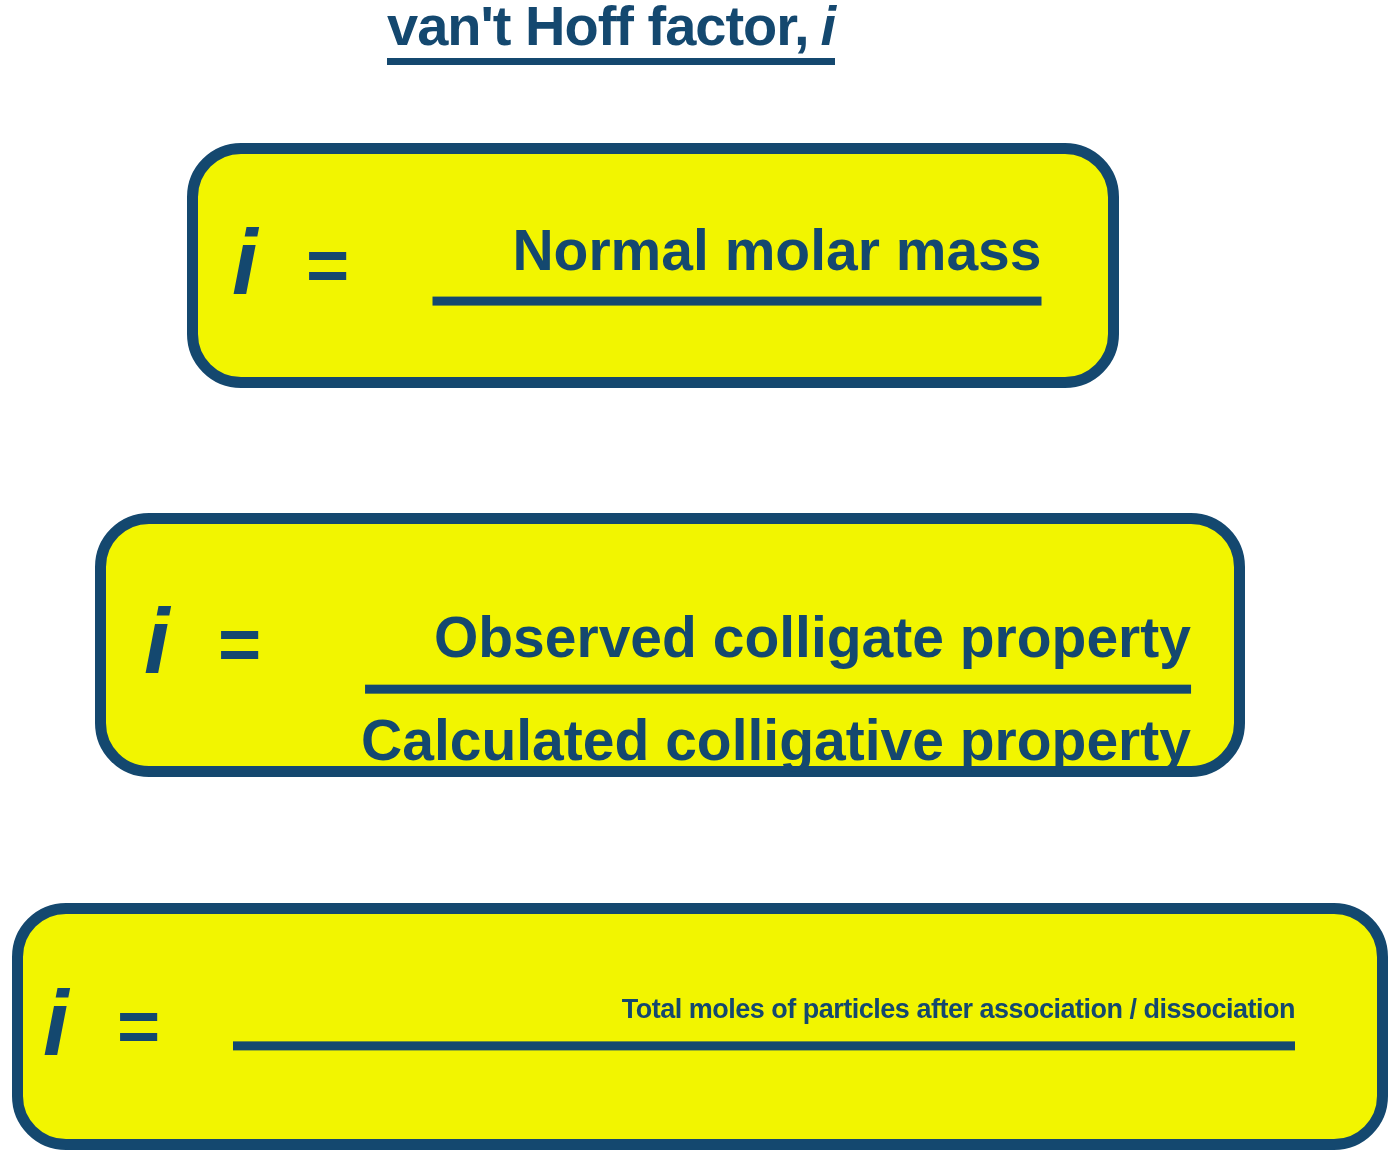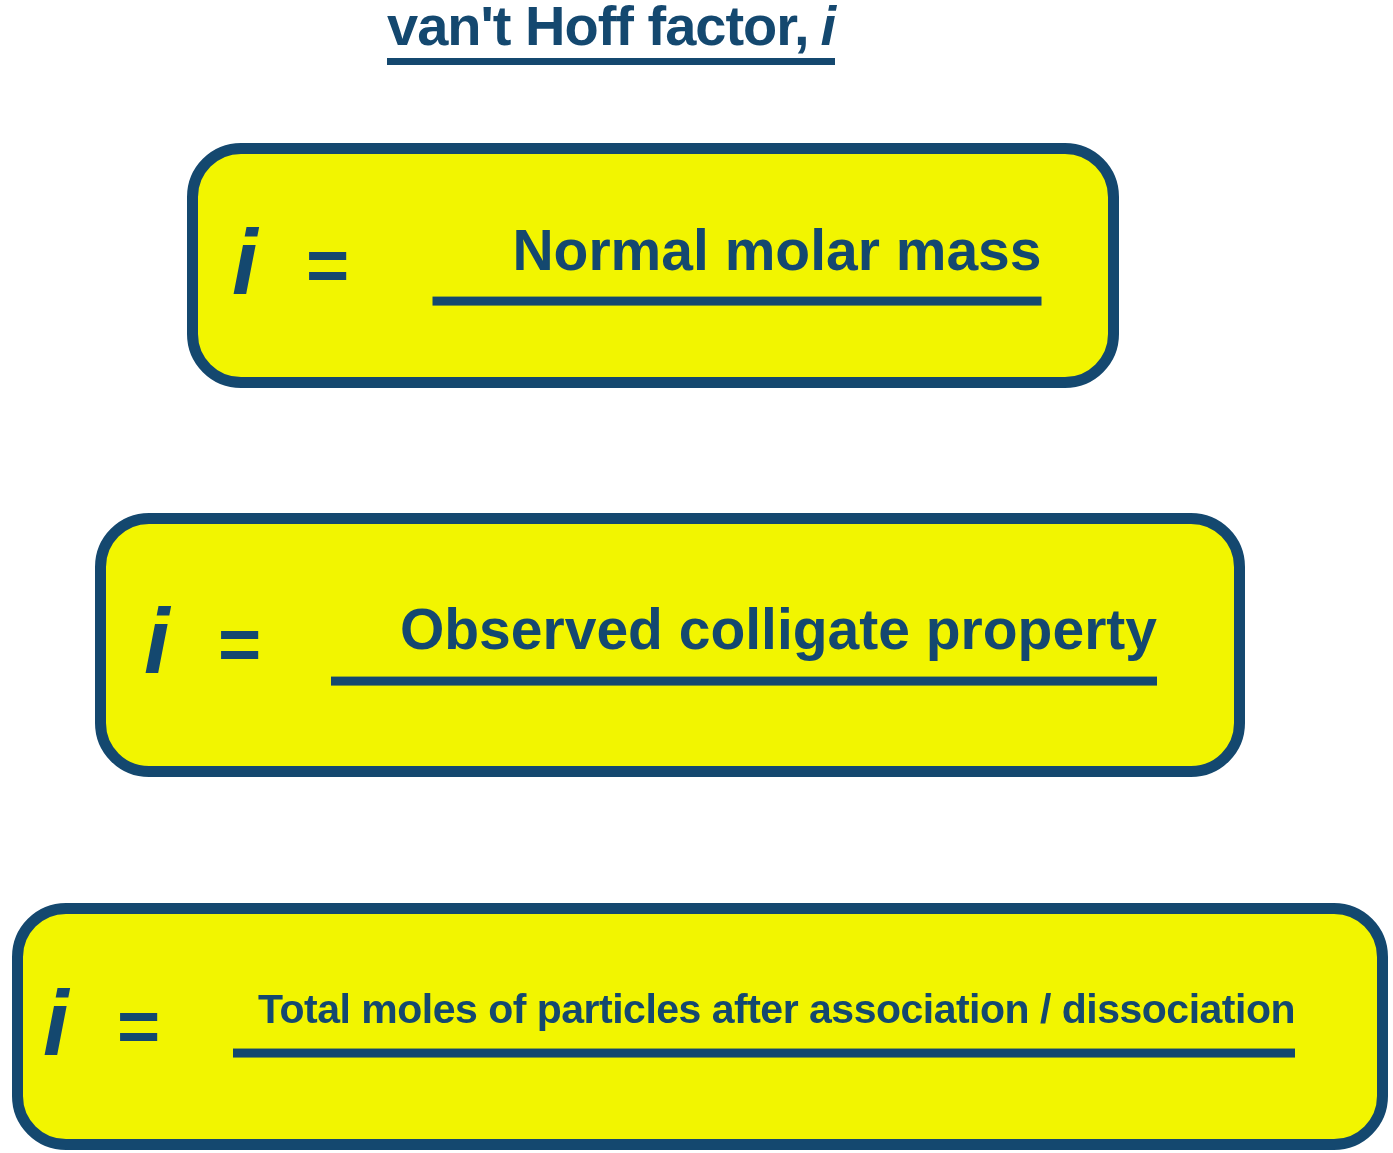--- a/index.html
+++ b/index.html
@@ -37,27 +37,27 @@
 
   .box1{left:187px;top:143px;width:932px;height:245px;}
   .box1 .lhs{left:34px;}
   .box1 .rel{left:108px;}
   .box1 .fraction{left:539px;font-size:57px;}
   .box1 .bar{width:609px;}
 
   .box2{left:95px;top:513px;width:1150px;height:264px;}
   .box2 .lhs{left:38px;}
   .box2 .rel{left:112px;}
-  .box2 .fraction{left:638px;font-size:57px;}
+  .box2 .fraction{left:670px;font-size:57px;margin-top:44px;}
   .box2 .bar{width:826px;}
 
   .box3{left:12px;top:903px;width:1376px;height:247px;}
   .box3 .lhs{left:20px;}
   .box3 .rel{left:94px;}
-  .box3 .fraction{left:741px;font-size:41px;letter-spacing:-0.5px;}
+  .box3 .fraction{left:741px;font-size:27px;letter-spacing:-0.5px;}
   .box3 .bar{width:1062px;margin:9px 0;}
 </style>
 </head>
 <body>
 
 <div class="title">
   <span>van't Hoff factor,</span><span class="sym">i</span>
 </div>
 
 <div class="eq-box box1">
@@ -68,20 +68,21 @@
     <div class="bar"></div>
   </div>
 </div>
 
 <div class="eq-box box2">
   <span class="lhs">i</span>
   <span class="rel">=</span>
   <div class="fraction">
     <div class="num">Observed colligate property</div>
     <div class="bar"></div>
+    <div class="den">Calculated colligative property</div>
   </div>
 </div>
 
 <div class="eq-box box3">
   <span class="lhs">i</span>
   <span class="rel">=</span>
   <div class="fraction">
     <div class="num">Total moles of particles after association / dissociation</div>
     <div class="bar"></div>
   </div>

